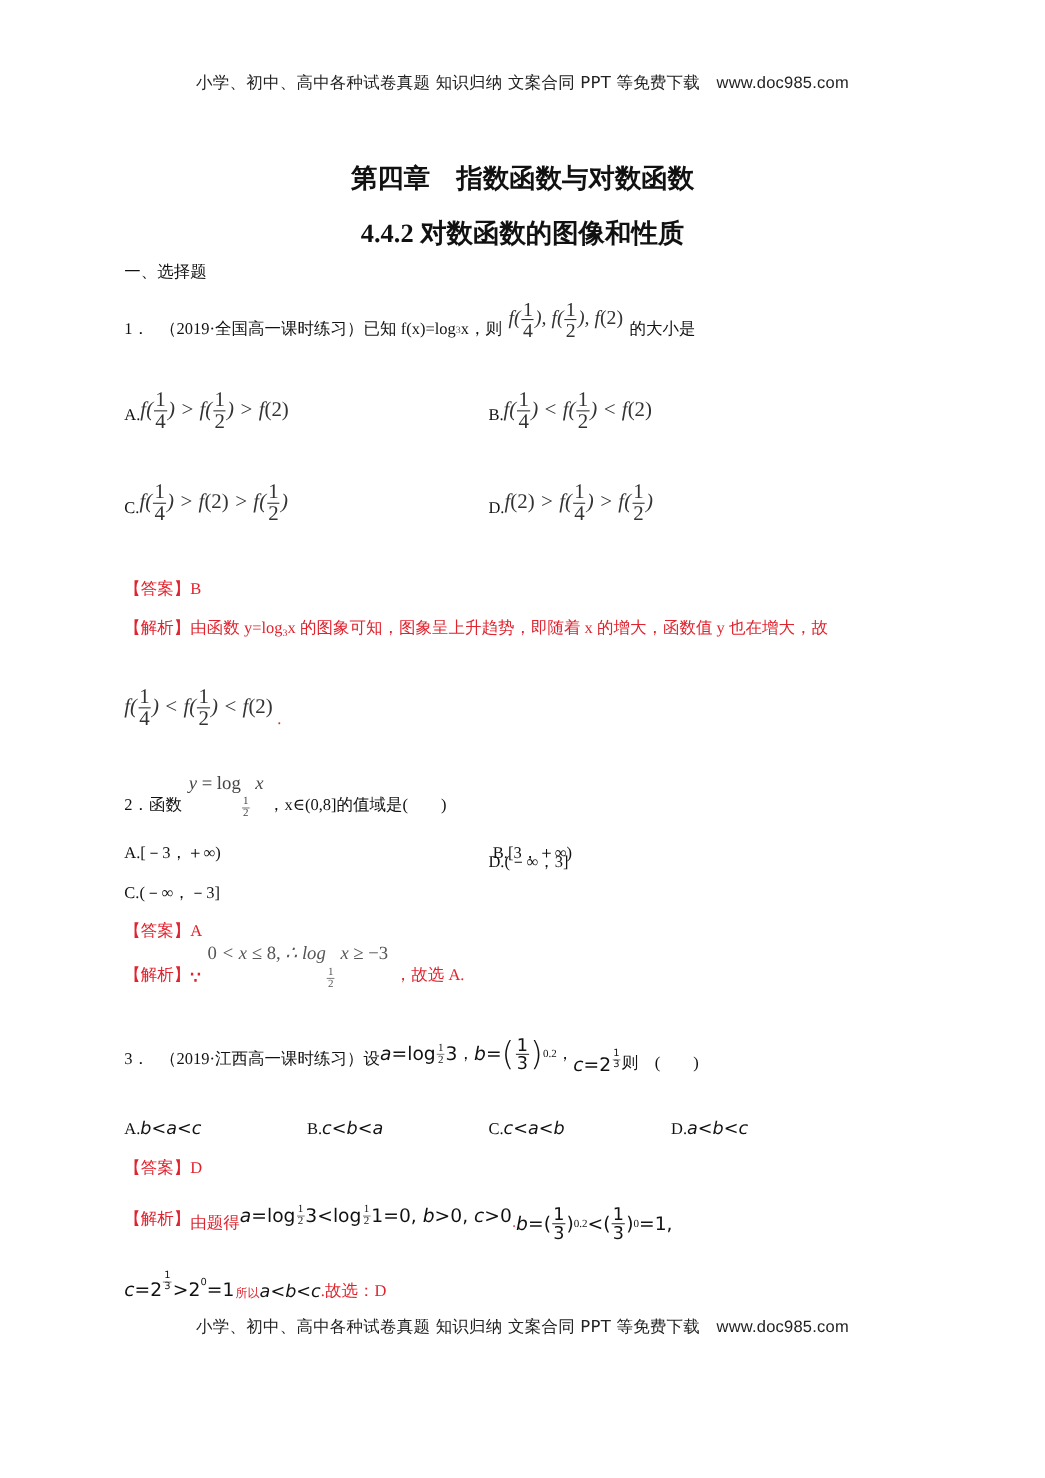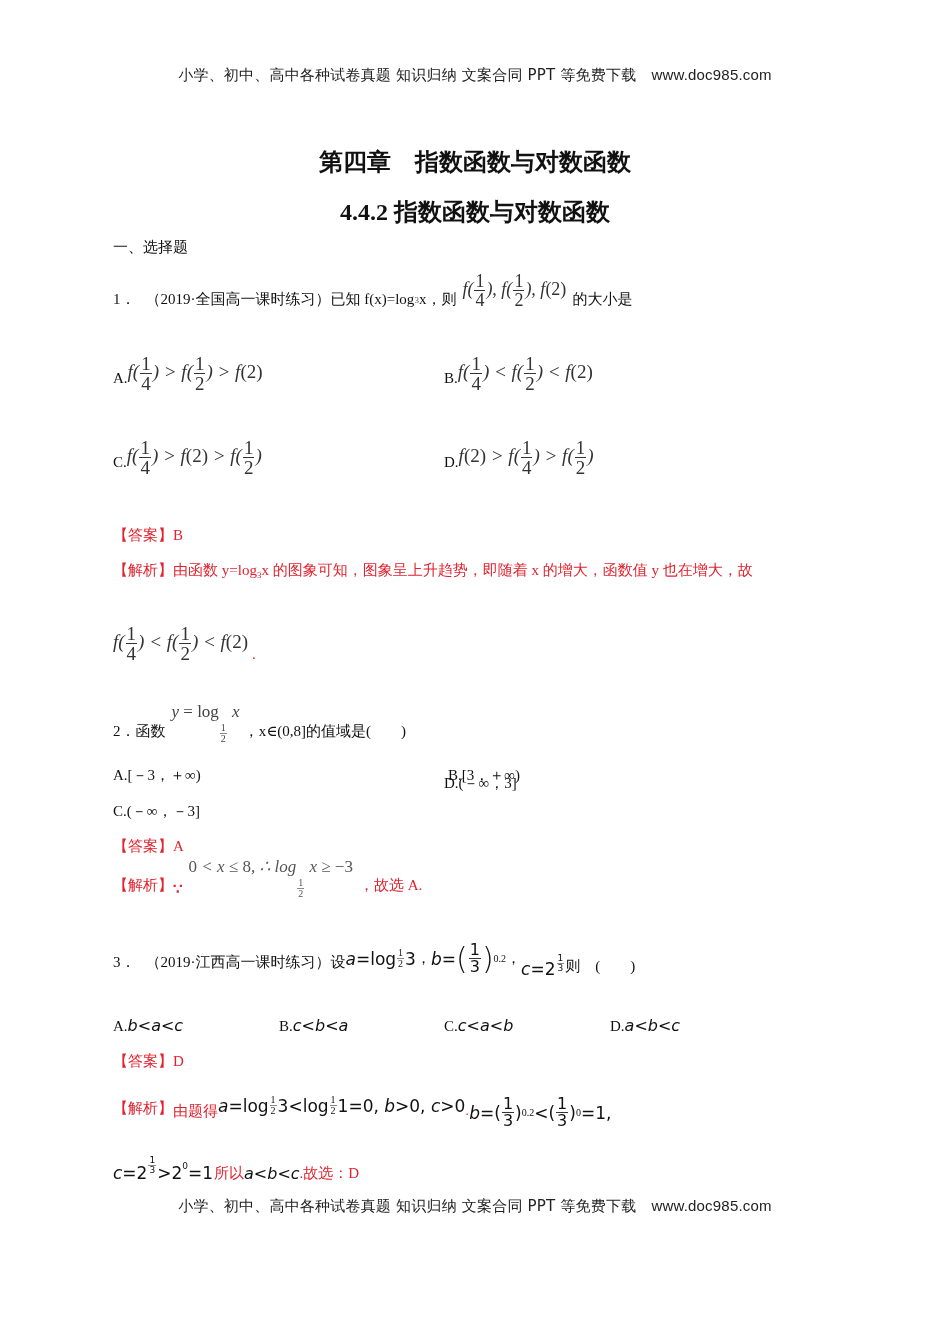--- a/index.html
+++ b/index.html
@@ -39,21 +39,21 @@
 </style>
 </head>
 <body>
 
 <div class="abs banner" style="top:66px;">
   <span>小学、初中、高中各种试卷真题 知识归纳 文案合同 PPT 等免费下载</span>
   <span class="url">www.doc985.com</span>
 </div>
 
 <div class="abs title" style="top:146px; left:0px; padding-left:0px;text-align:center;">第四章　指数函数与对数函数</div>
-<div class="abs title" style="top:196px;">4.4.2 指数函数与对数函数</div>
+<div class="abs title" style="top:196px;">4.4.2 对数函数的图像和性质</div>
 <div class="abs body-text" style="top:238px; left:113px;">一、选择题</div>
 
 <div class="abs body-text" style="top:290px; left:113px; display:flex; align-items:center;">
   <span>1．</span>
   <span style="margin-left:10px;">（2019·全国高一课时练习）</span>
   <span>已知 f(x)=log</span>
     <span class="sub" style="font-size:9px;">3</span>
     <span>x，则</span>
   <span class="math" style="font-size:18px; margin:-18px 6px 0 6px;">
     f(<span class="frac">
@@ -229,21 +229,21 @@
         </span>)<span class="sup" style="vertical-align:18px; font-family:'Liberation Serif',serif;">0</span>=1,</span>
   </span>
 </div>
 <div class="abs body-text" style="top:1156px; left:113px; display:flex; align-items:flex-end;">
   <span class="sans-math" style="font-size:17px;">
     <i>c</i>=2<span class="frac small" style="vertical-align:16px; font-size:9px;">
         <span class="num">1</span>
         <span class="den">3</span>
       </span>&gt;2<span class="sup" style="font-size:9px;">0</span>=1
   </span>
-  <span class="red" style="font-size:15px; margin-left:1px;">所以</span>
+  <span class="red" style="font-size:11px; margin-left:1px;">所以</span>
   <span class="sans-math" style="font-style:italic; font-size:16px;">a&lt;b&lt;c</span>
   <span class="red" style="font-size:15px;">.故选：D</span>
 </div>
 
 <div class="abs banner" style="top:1197px;">
   <span>小学、初中、高中各种试卷真题 知识归纳 文案合同 PPT 等免费下载</span>
   <span class="url">www.doc985.com</span>
 </div>
 
 </body></html>

